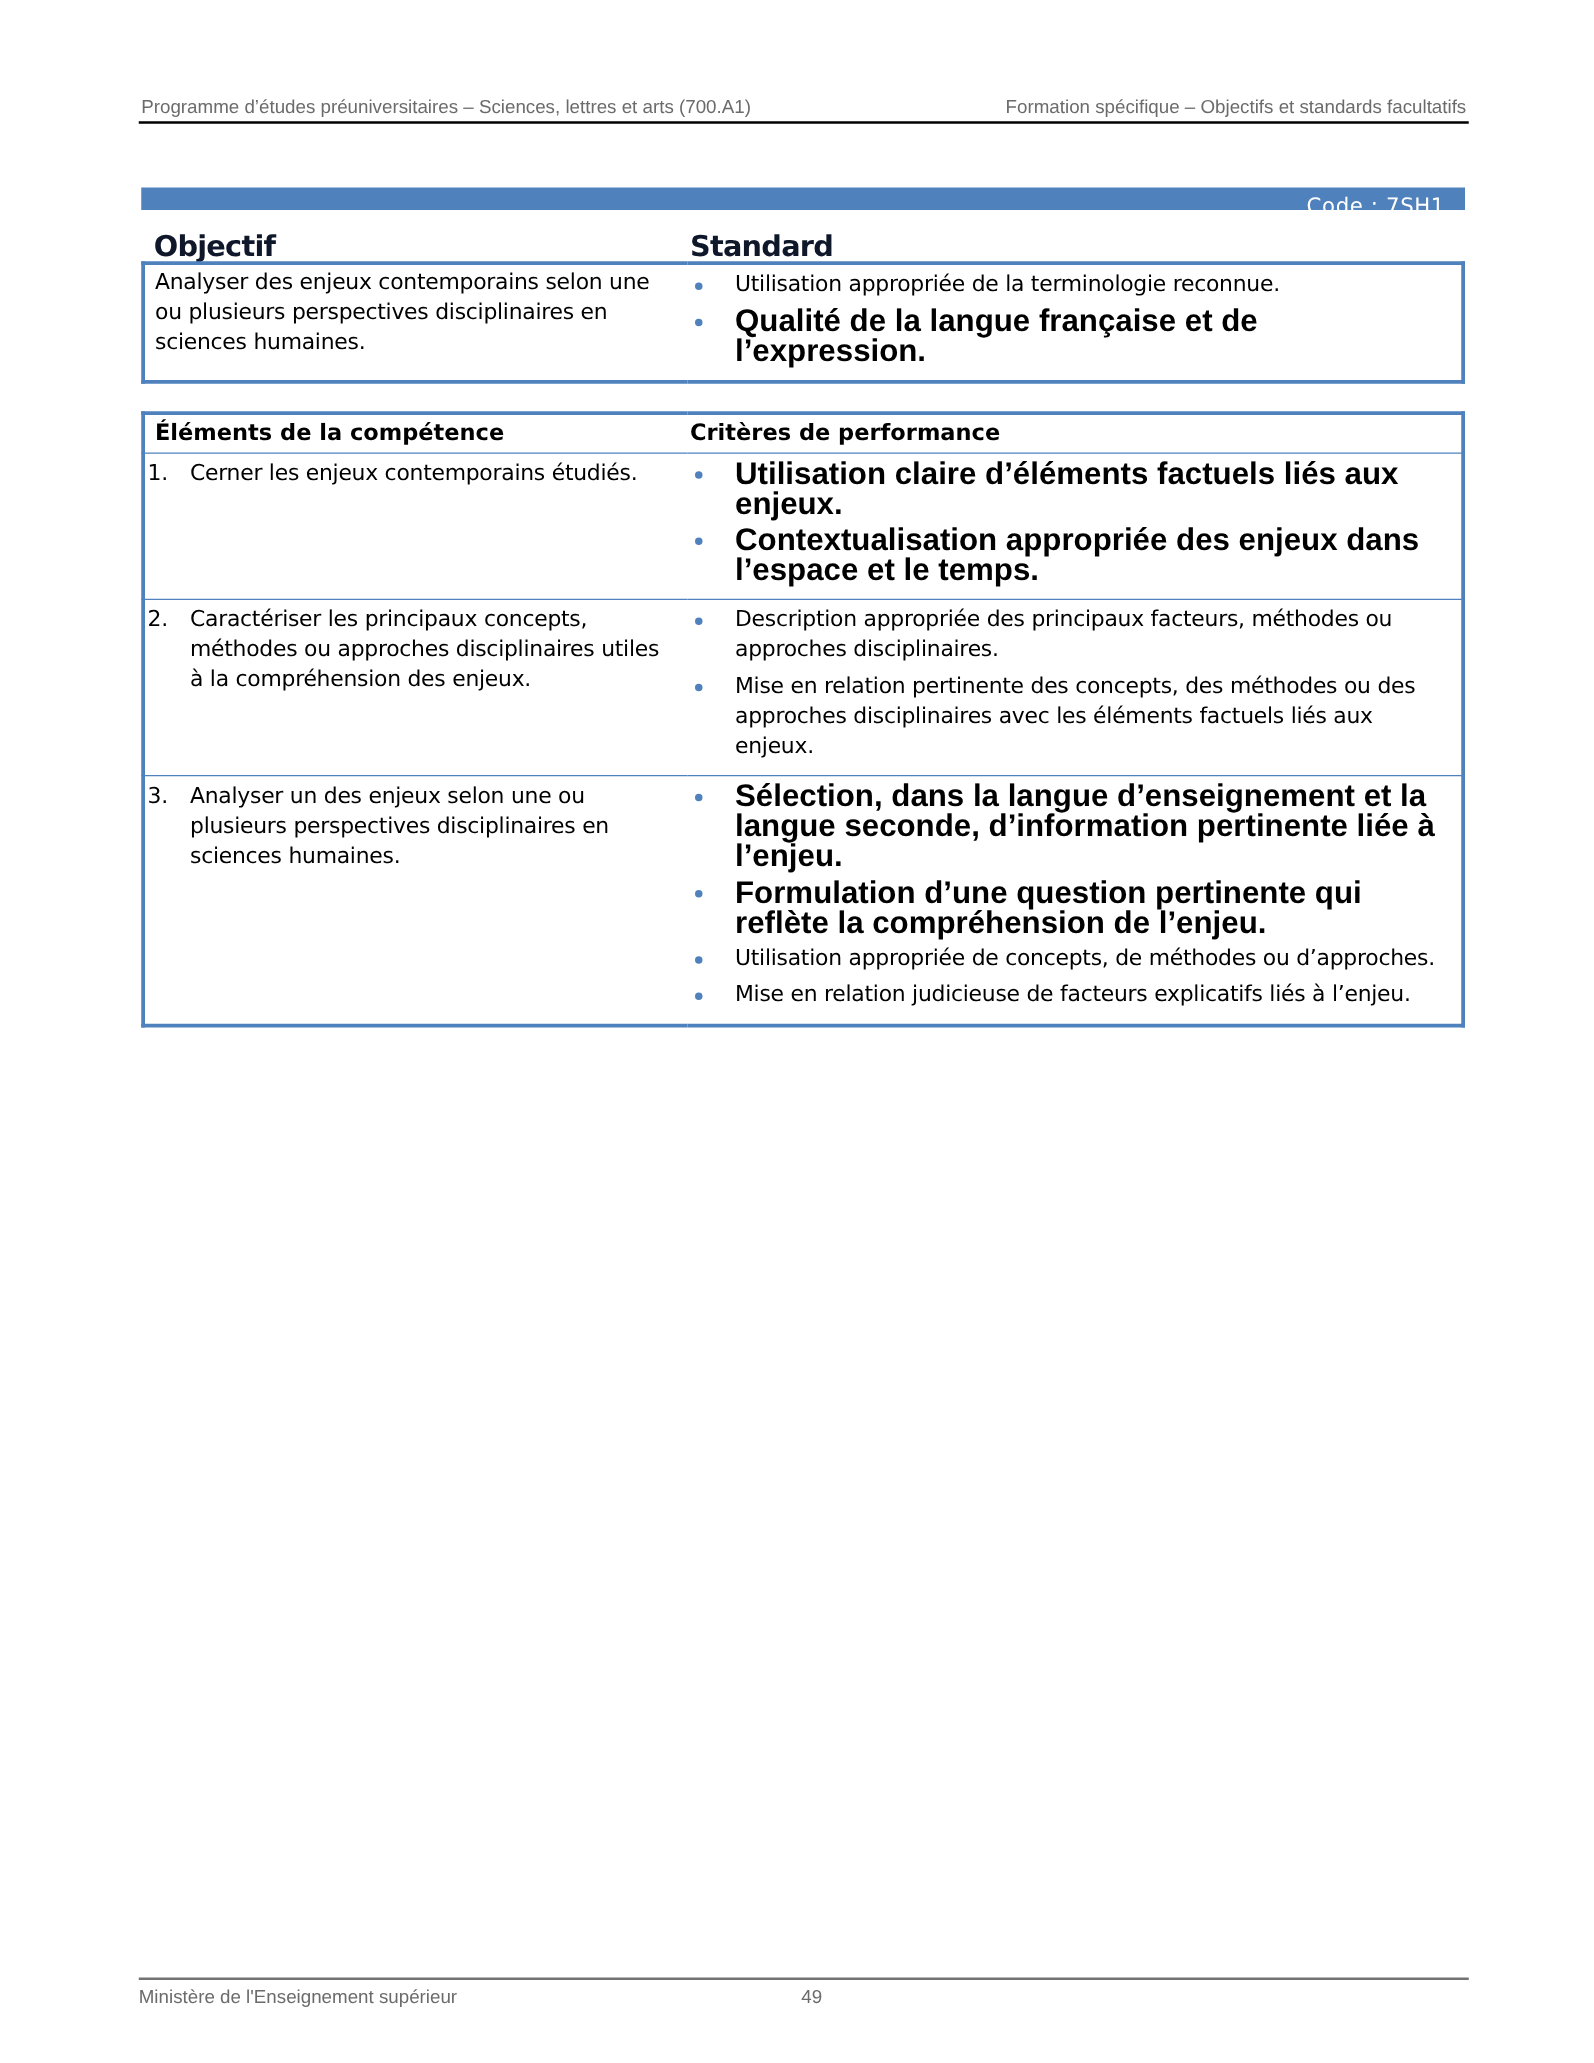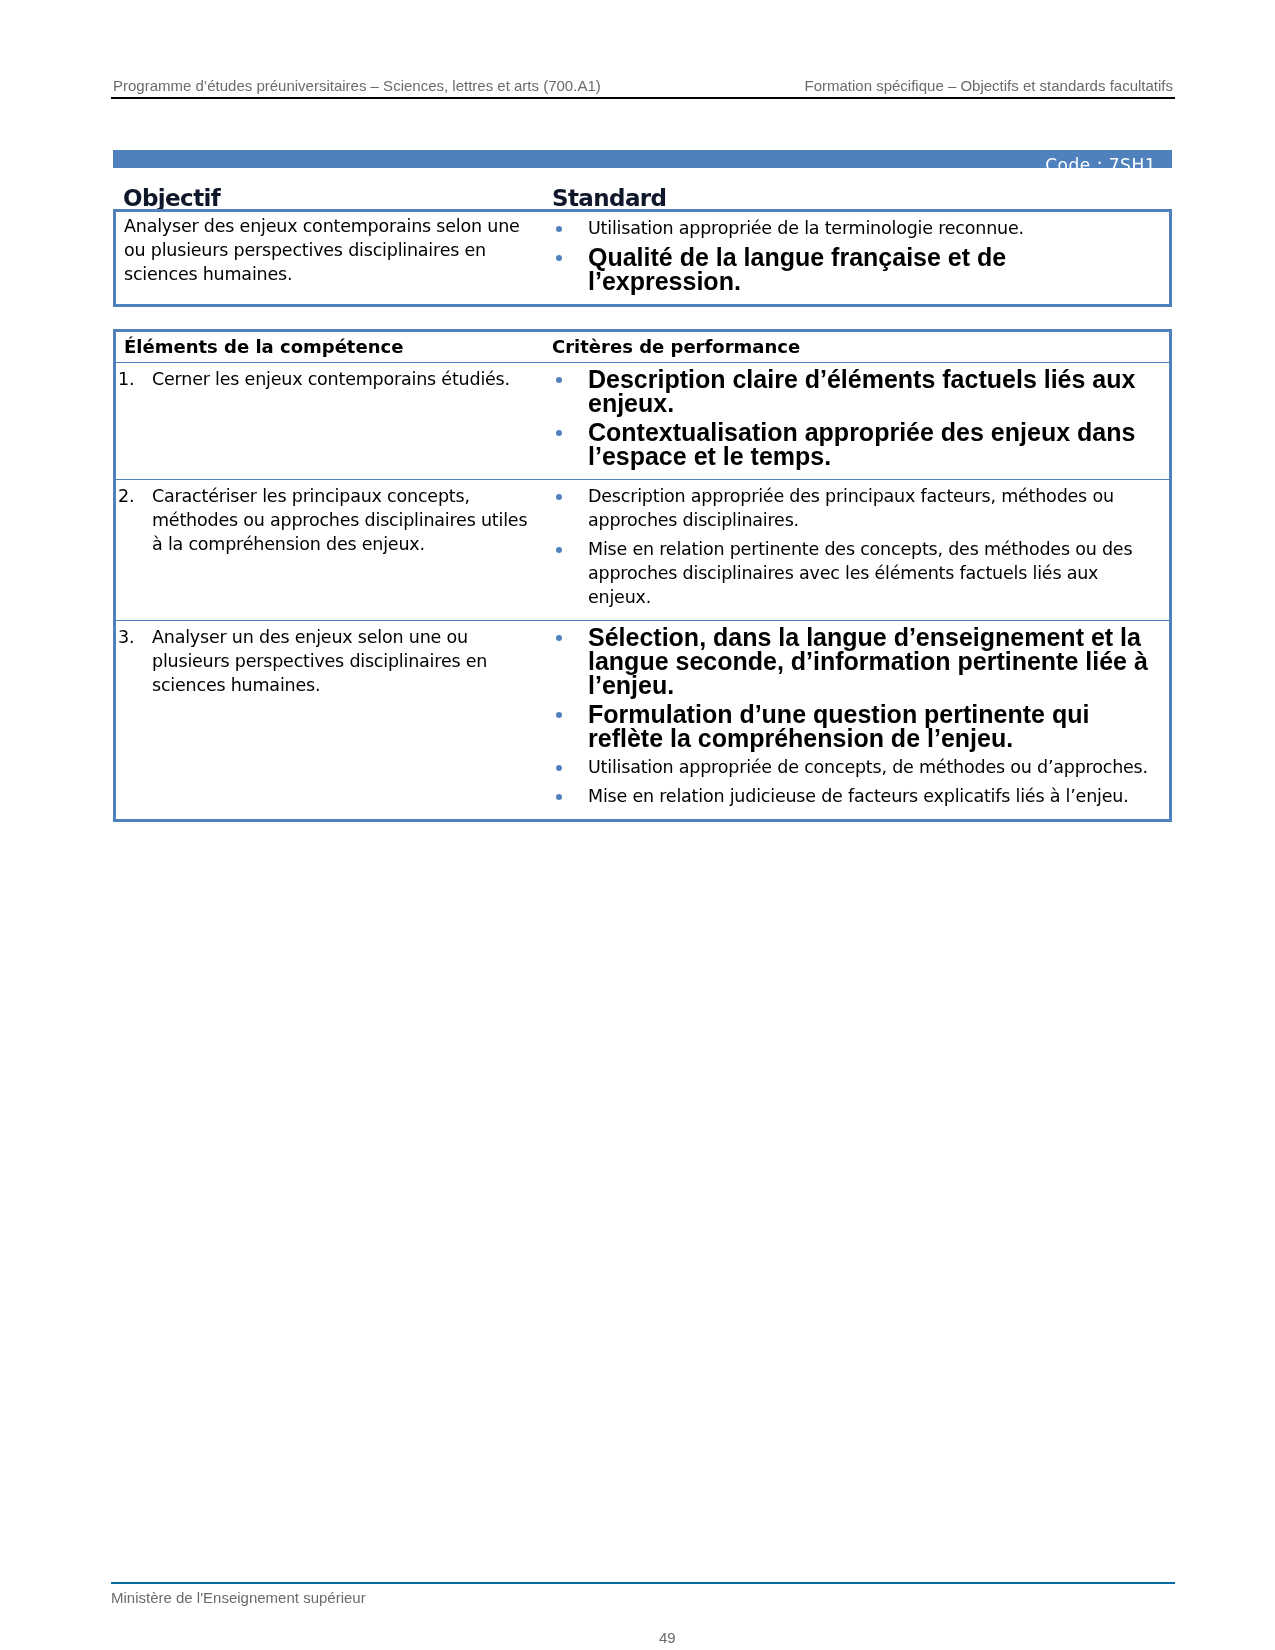--- a/index.html
+++ b/index.html
@@ -22,24 +22,24 @@
   .hdr td { font-weight:bold; font-size:18px; height:30px; line-height:30px; }
   .hdr .c2 { font-family:"Liberation Sans", sans-serif; font-size:19px; }
   .txt { font-size:17.5px; line-height:24px; letter-spacing:-0.2px; }
   .sans { font-family:"Liberation Sans", sans-serif; font-size:25px;font-weight:bold; }
   ul.bl { list-style:none; margin:0; padding:4px 0 6px 0; }
   ul.bl li { position:relative; padding-left:36px; margin-bottom:5px; line-height:24px; padding-right:4px; }
   ul.bl li .dot { position:absolute; left:4px; top:10px; width:6px; height:6px; border-radius:50%; background:#4f81bd; }
   .num-item { position:relative; padding:4px 12px 8px 34px; line-height:24px; }
   .num-item .num { position:absolute; left:0; top:4px; }
   .enonce { padding:2px 10px 6px 0; line-height:24px; }
-  .footer { position:absolute; left:111px; top:1582px; width:1064px; border-top:2px solid #0369a1; }
+  .footer { position:absolute; left:111px; top:1582px; width:1064px; border-top:2px solid #737373; }
   .footer span { position:absolute; top:5px; font-size:15px; color:#6b6b6b; font-family:"Liberation Sans", sans-serif; }
   .footer .fl { left:0; }
-  .footer .pg { left:548px;margin-top:40px; }
+  .footer .pg { left:530px; }
 </style>
 </head>
 <body>
 
 <div class="run-head">
   <span class="left">Programme d’études préuniversitaires – Sciences, lettres et arts (700.A1)</span>
   <span class="right">Formation spécifique – Objectifs et standards facultatifs</span>
 </div>
 
 <div class="code-bar">
@@ -72,21 +72,21 @@
       <tr class="hdr">
     <td class="c1">Éléments de la compétence</td>
     <td class="c2" style="font-family:'DejaVu Sans', sans-serif; font-size:18px;">Critères de performance</td>
   </tr>
   <tr>
     <td class="c1 txt" style="padding-left:2px !important;">
       <div class="num-item"><span class="num">1.</span><span>Cerner les enjeux contemporains étudiés.</span></div>
     </td>
     <td class="c2">
       <ul class="bl">
-        <li class="sans"><span class="dot"></span><span>Description claire d’éléments factuels liés aux enjeux.</span></li>
+        <li class="sans"><span class="dot"></span><span>Utilisation claire d’éléments factuels liés aux enjeux.</span></li>
         <li class="sans"><span class="dot"></span><span>Contextualisation appropriée des enjeux dans l’espace et le temps.</span></li>
       </ul>
     </td>
   </tr>
   <tr>
     <td class="c1 txt" style="padding-left:2px !important;">
       <div class="num-item"><span class="num">2.</span><span>Caractériser les principaux concepts, méthodes ou approches disciplinaires utiles à la compréhension des enjeux.</span></div>
     </td>
     <td class="c2">
       <ul class="bl">

